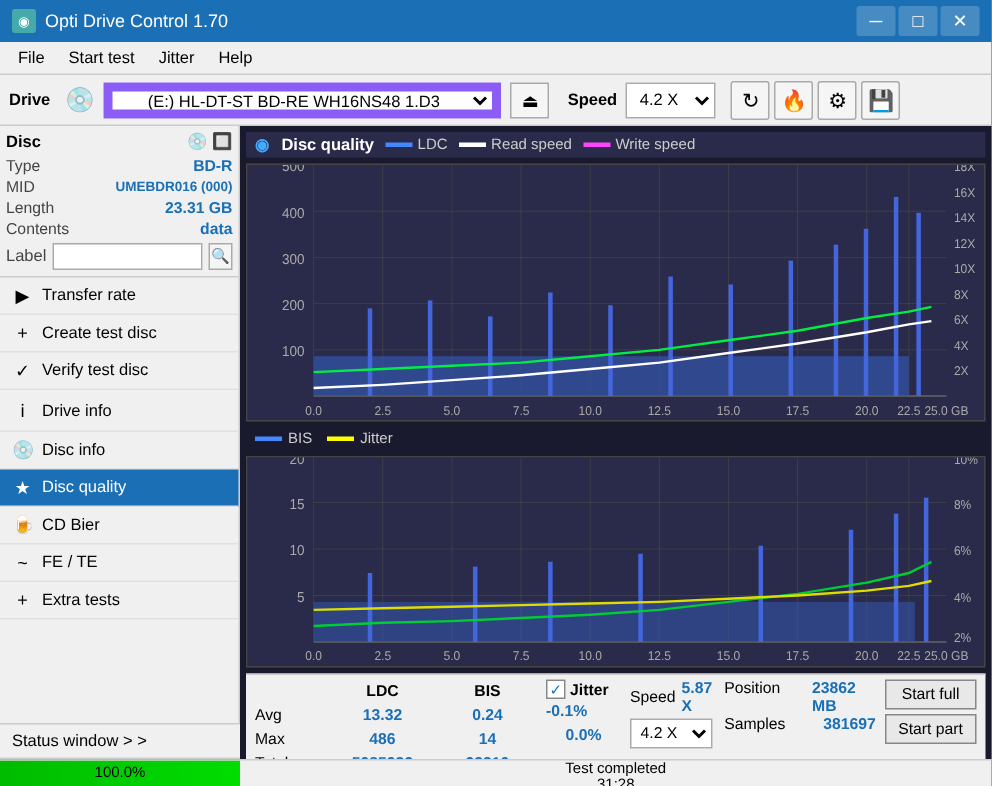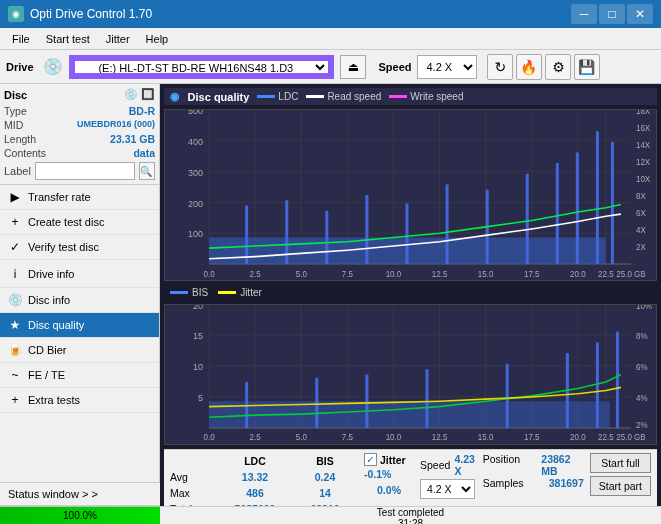--- a/index.html
+++ b/index.html
@@ -630,21 +630,21 @@
           <span class="stats-cell" style="width:50px;color:#1a6fb5;font-weight:bold;text-align:left;">-0.1%</span>
         </div>
         <div class="stats-row">
           <span class="stats-cell" style="width:50px;color:#1a6fb5;font-weight:bold;text-align:center;">0.0%</span>
         </div>
       </div>
 
       <div style="display:flex;flex-direction:column;justify-content:center;margin-left:6px;gap:2px;">
         <div style="display:flex;align-items:center;gap:4px;">
           <span style="font-size:10.5px;">Speed</span>
-          <span style="color:#1a6fb5;font-weight:bold;font-size:10.5px;">4.23 X</span>
+          <span style="color:#1a6fb5;font-weight:bold;font-size:10.5px;">5.87 X</span>
         </div>
         <select class="speed-combo">
           <option>4.2 X</option>
         </select>
       </div>
 
       <div class="pos-section" style="margin-left:6px;">
         <div class="pos-row">
           <span class="pos-label">Position</span>
           <span class="pos-value">23862 MB</span>

